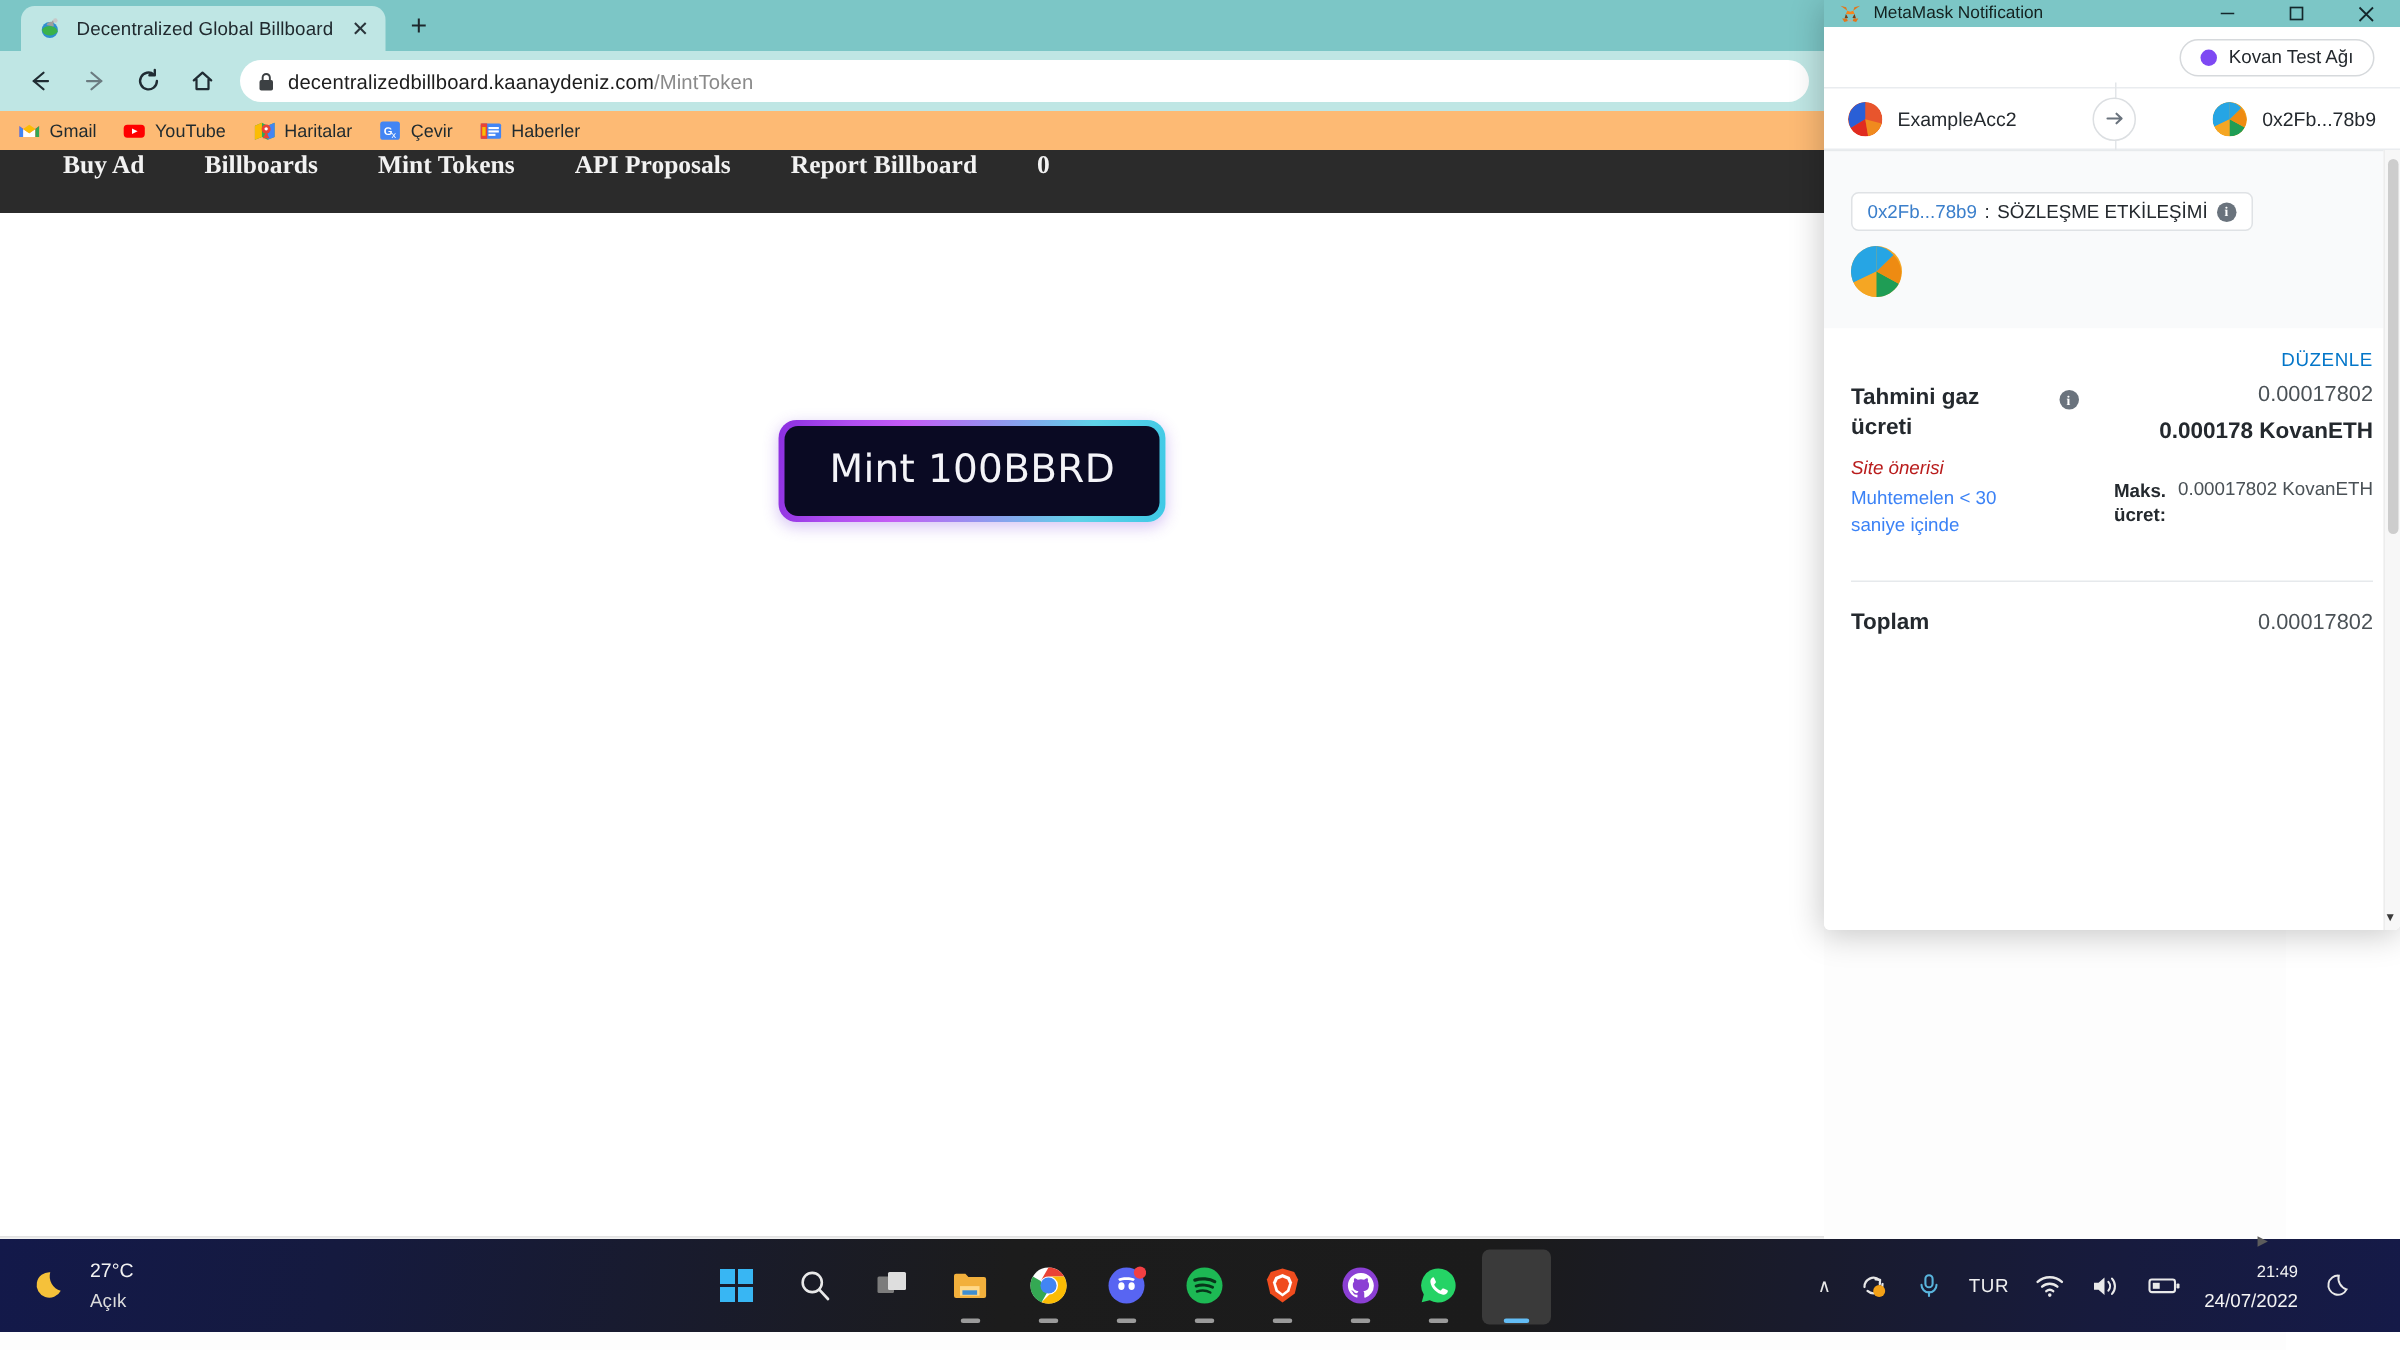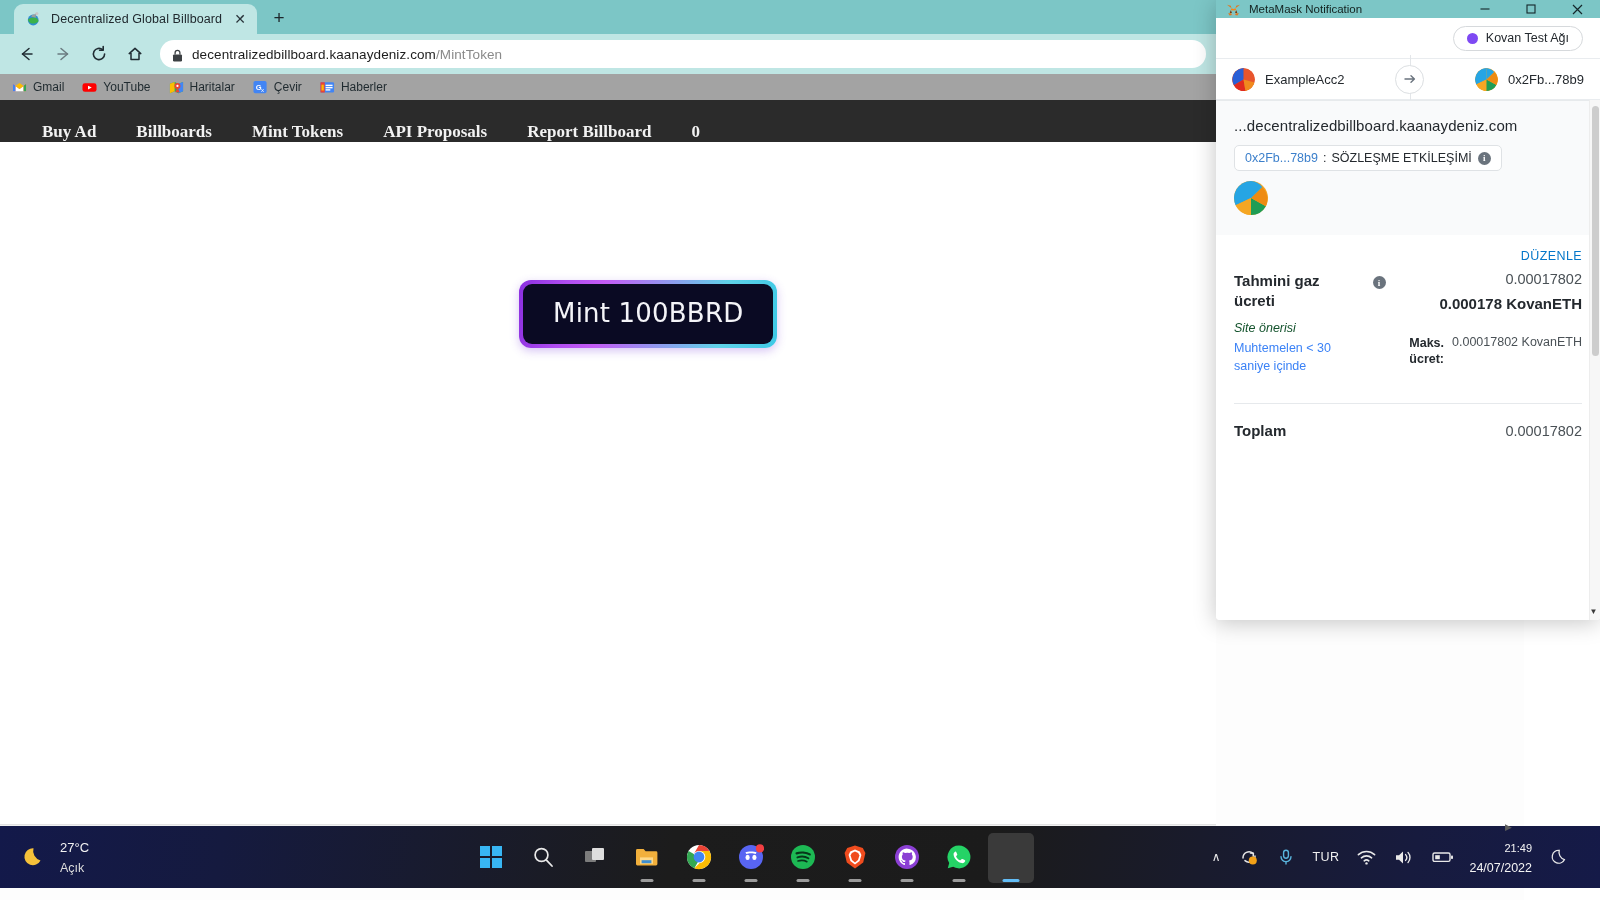--- a/index.html
+++ b/index.html
@@ -52,31 +52,31 @@
   .omnibox {
     flex:1; height:28px; margin-left:6px; background:#ffffff;
     border-radius:14px; display:flex; align-items:center; padding:0 12px; gap:9px;
     overflow:hidden;
   }
   .omni-lock { flex:none; width:11px; height:13px; }
   .omni-url { font-size:13.5px; color:#1d1d1d; white-space:nowrap; letter-spacing:.1px; }
   .omni-url .path { color:#8a8a8a; }
 
   .bookmarks {
-    height:26px; background:#a3a3a3; display:flex; align-items:center;
+    height:26px; background:#fdba74; display:flex; align-items:center;
     padding:0 12px; gap:18px;
   }
   .bm { display:flex; align-items:center; gap:6px; }
   .bm-icon { width:15px; height:15px; position:relative; flex:none; }
   .bm-label { font-size:12px; color:#1f2a2f; white-space:nowrap; }
 
   
   .viewport { position:relative; height:calc(838px - 34px - 40px - 26px); background:#ffffff; }
   .site-nav {
-    height:42px; background:#2b2b2b; display:flex; align-items:flex-end;
+    height:42px; background:#2b2b2b; display:flex; align-items:flex-start;
     padding-left:22px; gap:0;
   }
   .site-nav a {
     color:#f2f2f2; font-family:"Liberation Serif", serif;
     font-size:17px; font-weight:700; text-decoration:none;
     padding:0 20px; white-space:nowrap;
   }
   .site-body { position:relative; height:calc(100% - 42px - 14px); background:#ffffff; }
   .mint-wrap { position:absolute; left:519px; top:138px; }
   .mint-btn {
@@ -187,21 +187,21 @@
   .mm-tab.active { color:#24292e; border-bottom-color:#0376c9; }
 
   .mm-details { padding:10px 18px 0; background:#fff; }
   .mm-edit {
     text-align:right; color:#0376c9; font-size:12.5px; letter-spacing:.4px;
     padding:4px 0 8px;
   }
   .mm-gasrow { display:flex; align-items:flex-start; }
   .mm-gas-left { width:120px; flex:none; }
   .mm-gas-title { font-size:15px; font-weight:700; color:#24292e; line-height:1.35; }
-  .mm-gas-suggest { font-size:12.5px; color:#14532d; font-style:italic; margin-top:9px; }
+  .mm-gas-suggest { font-size:12.5px; color:#b91c1c; font-style:italic; margin-top:9px; }
   .mm-gas-time { font-size:12.5px; color:#3b82f6; margin-top:4px; line-height:1.45; }
   .mm-gas-mid { width:44px; flex:none; padding-top:5px; display:flex; justify-content:center; }
   .mm-gas-right { flex:1; text-align:right; }
   .mm-gas-amt { font-size:14.5px; color:#4a5156; }
   .mm-gas-eth { font-size:15px; font-weight:700; color:#24292e; margin-top:8px; }
   .mm-maxrow { display:flex; align-items:flex-start; justify-content:flex-end; gap:8px; margin-top:23px; }
   .mm-maxlabel { font-size:12.5px; font-weight:700; color:#24292e; text-align:right; width:44px; line-height:1.3; }
   .mm-maxval { font-size:12.5px; color:#4a5156; white-space:nowrap; }
   .mm-hr { height:1px; background:#e6e9ec; margin:28px 0 0; }
   .mm-totalrow { display:flex; align-items:flex-end; padding:18px 0 0; }
@@ -479,21 +479,20 @@
         </span>
         <span class="mm-accname">0x2Fb...78b9</span>
       </div>
     </div>
 
     <div class="mm-scroll">
 
       <div class="mm-sep"></div>
 
       <div class="mm-origin-block">
-        <div class="mm-origin">...decentralizedbillboard.kaanaydeniz.com</div>
         <div class="mm-contract">
           <span class="addr">0x2Fb...78b9</span>
           <span class="sep">:</span>
           <span>SÖZLEŞME ETKİLEŞİMİ</span>
           <span class="mm-info-ico">i</span>
         </div>
       </div>
       <div class="mm-token-row">
         <span class="mm-token">
           <svg width="34" height="34" viewBox="0 0 24 24">

